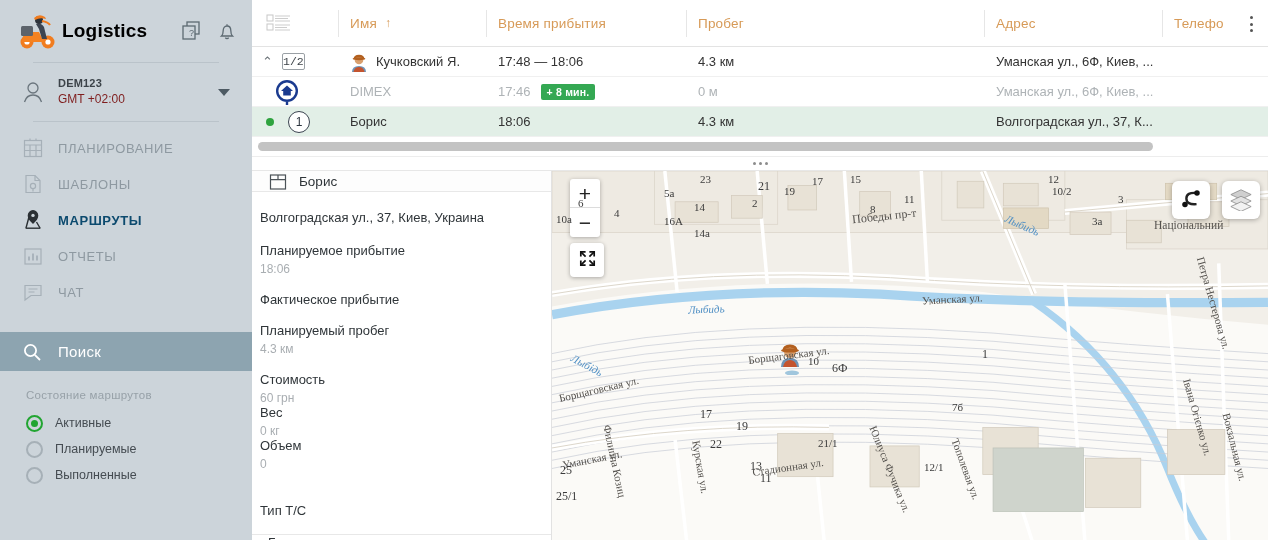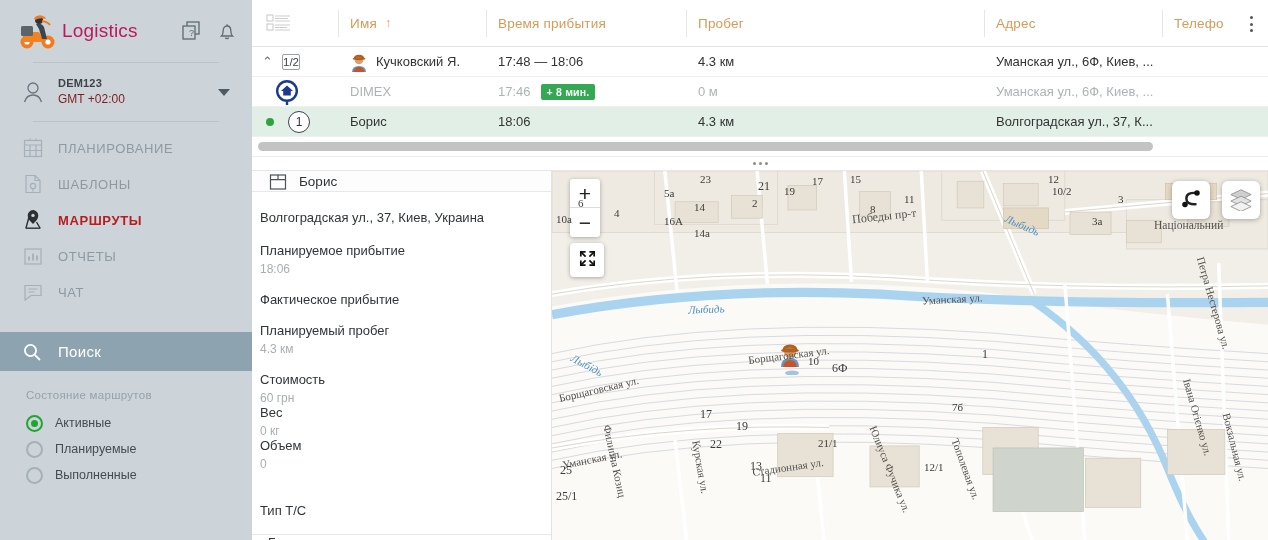--- a/index.html
+++ b/index.html
@@ -13,22 +13,22 @@
 
   
   .sidebar {
     width:252px; min-width:252px; height:540px;
     background:#ccd4da; position:relative;
     display:flex; flex-direction:column;
   }
   .brand { display:flex; align-items:center; height:62px; padding:0 14px; }
   .brand-logo { width:44px; height:38px; position:relative; flex:0 0 44px; }
   .brand-title {
-    font-size:19px; color:#be185d; margin-left:4px; letter-spacing:.2px;
-    font-weight:400;
+    font-size:19px; color:#000000; margin-left:4px; letter-spacing:.2px;
+    font-weight:700;
   }
   .brand-icons { margin-left:auto; display:flex; gap:14px; align-items:center; }
   .icon-btn { width:22px; height:22px; color:#5d6a72; display:block; }
   .divider { height:1px; background:#bac3ca; margin:0 33px; }
 
   .account { display:flex; align-items:center; height:58px; padding:0 22px; }
   .acct-ico { width:22px; height:24px; color:#6a757d; flex:0 0 22px; }
   .acct-text { margin-left:14px; line-height:1.25; }
   .acct-name { font-size:11px; font-weight:bold; color:#3c4349; letter-spacing:.2px; }
   .acct-tz { font-size:12px; color:#7f1d1d; margin-top:2px; }
@@ -40,21 +40,21 @@
   .nav-item {
     display:flex; align-items:center; height:36px; padding:0 22px;
     cursor:pointer;
   }
   .nav-ico { width:22px; height:22px; flex:0 0 22px; color:#a6b0b8; }
   .nav-label {
     margin-left:14px; font-size:13px; color:#8e99a1;
     letter-spacing:.6px;
   }
   .nav-item.active .nav-ico { color:#2b3034; }
-  .nav-item.active .nav-label { color:#b91c1c; font-weight:bold; }
+  .nav-item.active .nav-label { color:#0c4a6e; font-weight:bold; }
 
   .search-bar {
     margin-top:22px; height:39px; background:#8da4b0;
     display:flex; align-items:center; padding:0 22px; cursor:pointer;
   }
   .search-ico { width:20px; height:20px; color:#fff; flex:0 0 20px; }
   .search-label { color:#fff; font-size:15px; margin-left:16px; letter-spacing:.3px; }
 
   .states { padding:18px 0 0 26px; }
   .states-title { font-size:11.5px; color:#97a1a8; letter-spacing:.3px; margin-bottom:9px; }
@@ -106,21 +106,21 @@
   .cell { display:flex; align-items:center; height:30px; padding-left:12px;
           overflow:hidden; white-space:nowrap; }
   .muted { color:#aeb3b6; }
 
   .c-marker { width:86px; min-width:86px; display:flex; align-items:center;
               padding-left:10px; position:relative; }
   .chev { width:14px; color:#6d7479; font-size:13px; line-height:1;
           display:inline-block; }
   .pagebox {
     margin-left:6px; border:1px solid #9aa0a5; border-radius:2px;
-    font-size:11.5px; color:#3e4449; padding:1px 0; background:#fff;
+    font-size:11.5px; color:#3e4449; padding:1px 0; background:#fff;font-family:Liberation Mono, monospace;
   }
   .dot-green { width:8px;height:8px;border-radius:50%;background:#2fa33f;
                display:inline-block; margin-left:4px; }
   .home-pin { width:26px;height:26px; margin-left:12px; position:relative; }
   .num-pin {
     width:22px;height:22px;border-radius:50%;border:1.5px solid #3b4450;
     background:#fff; display:flex;align-items:center;justify-content:center;
     font-size:12px; color:#2e3640; margin-left:14px; position:relative;
   }
   .avatar-sm { width:18px;height:20px; margin-right:8px; position:relative; flex:0 0 18px;}

